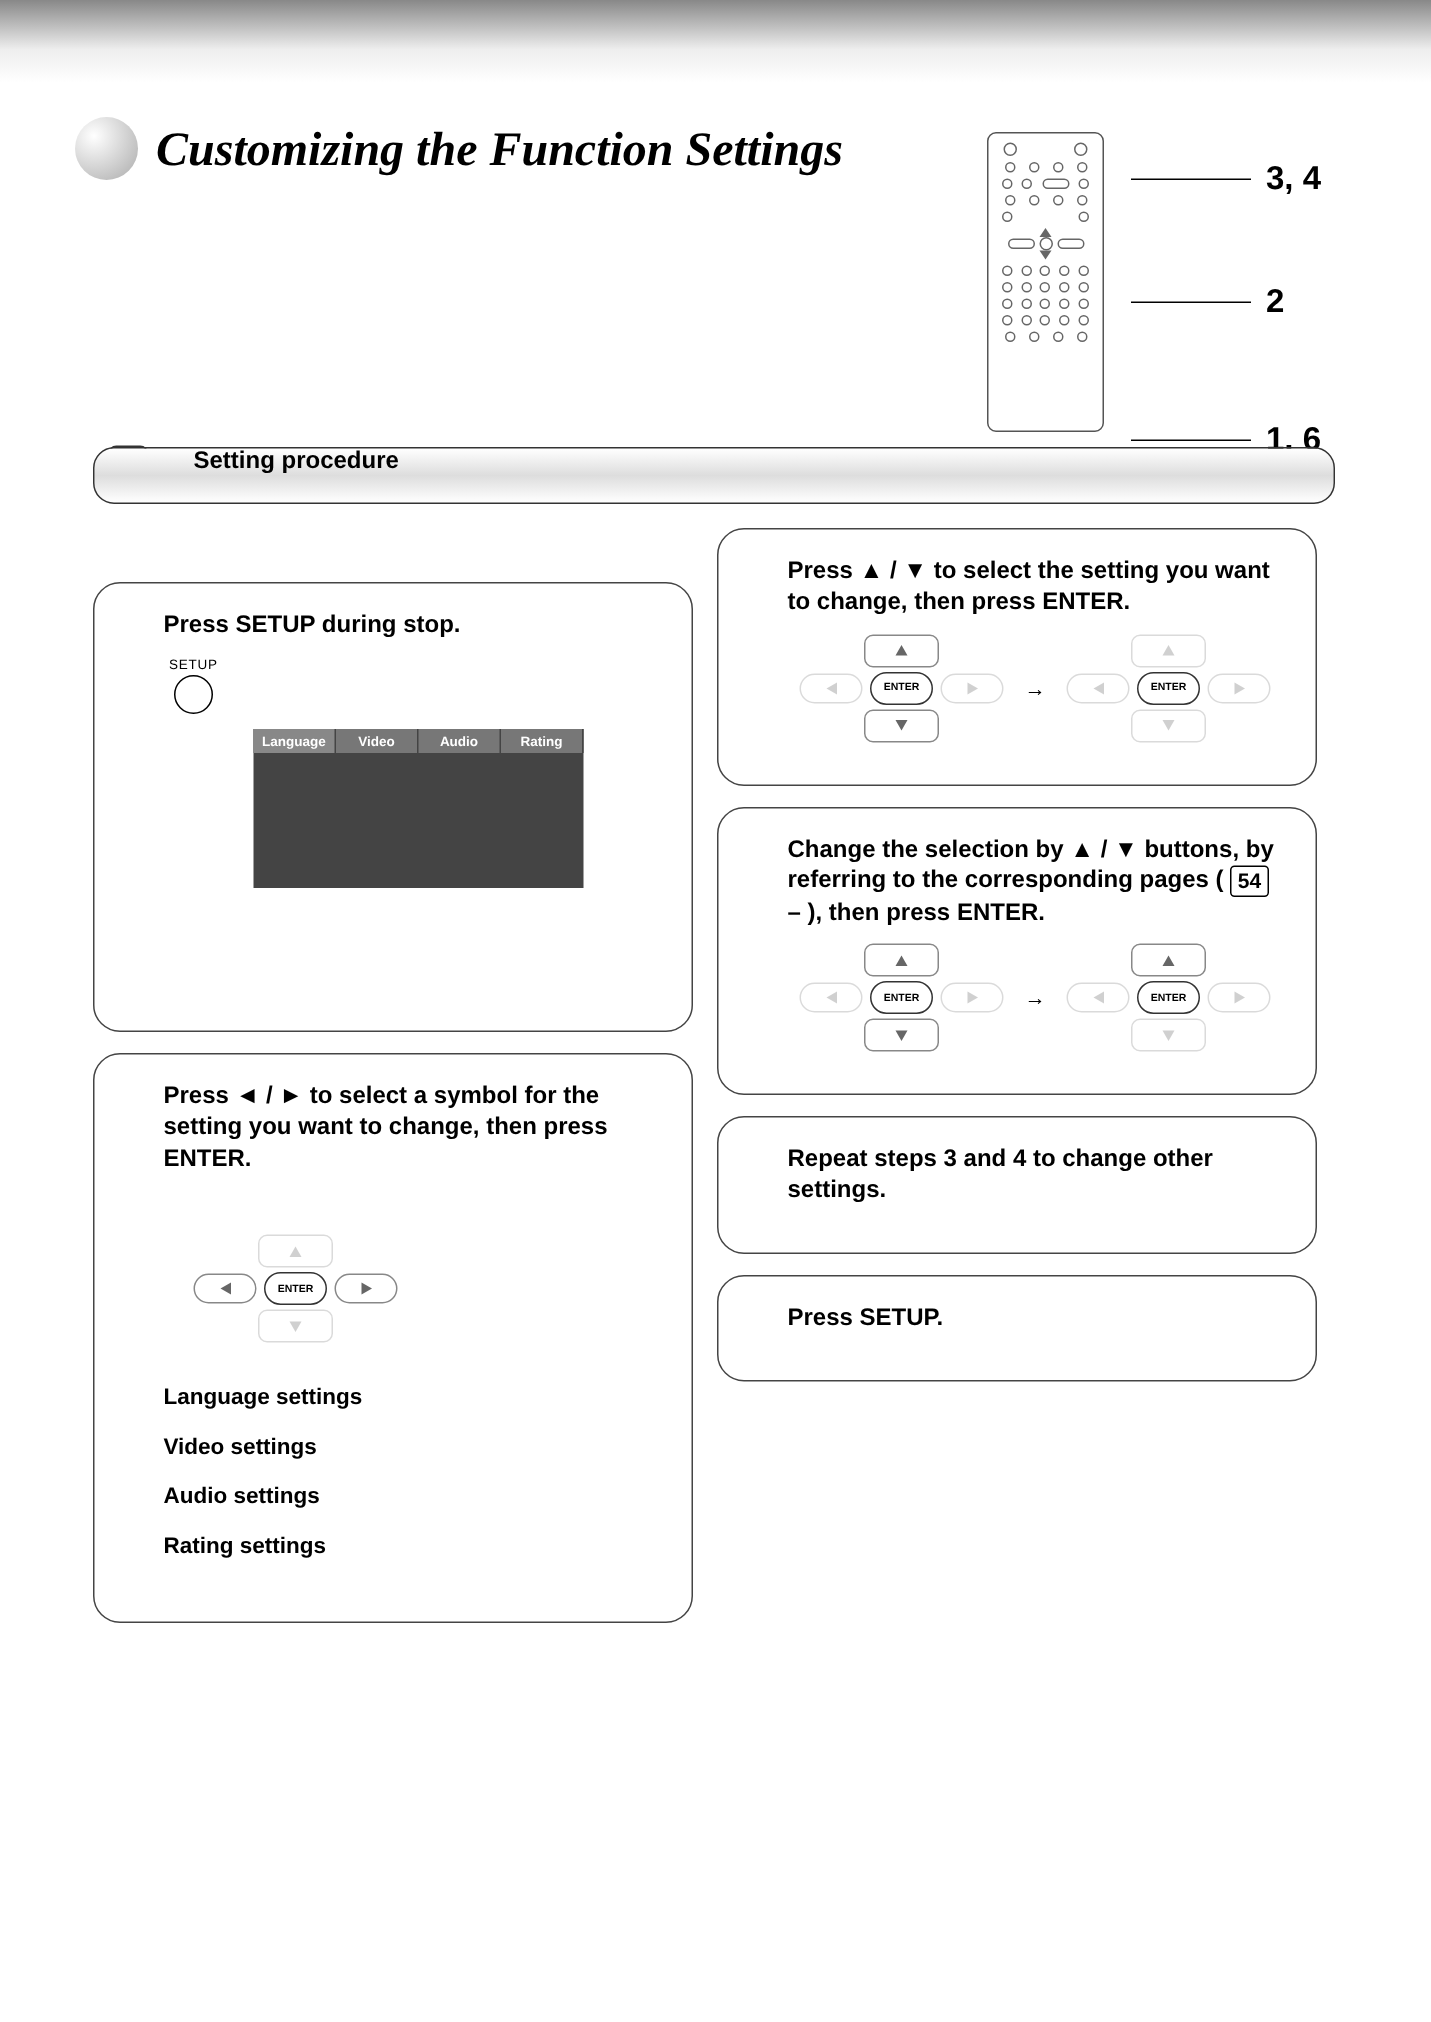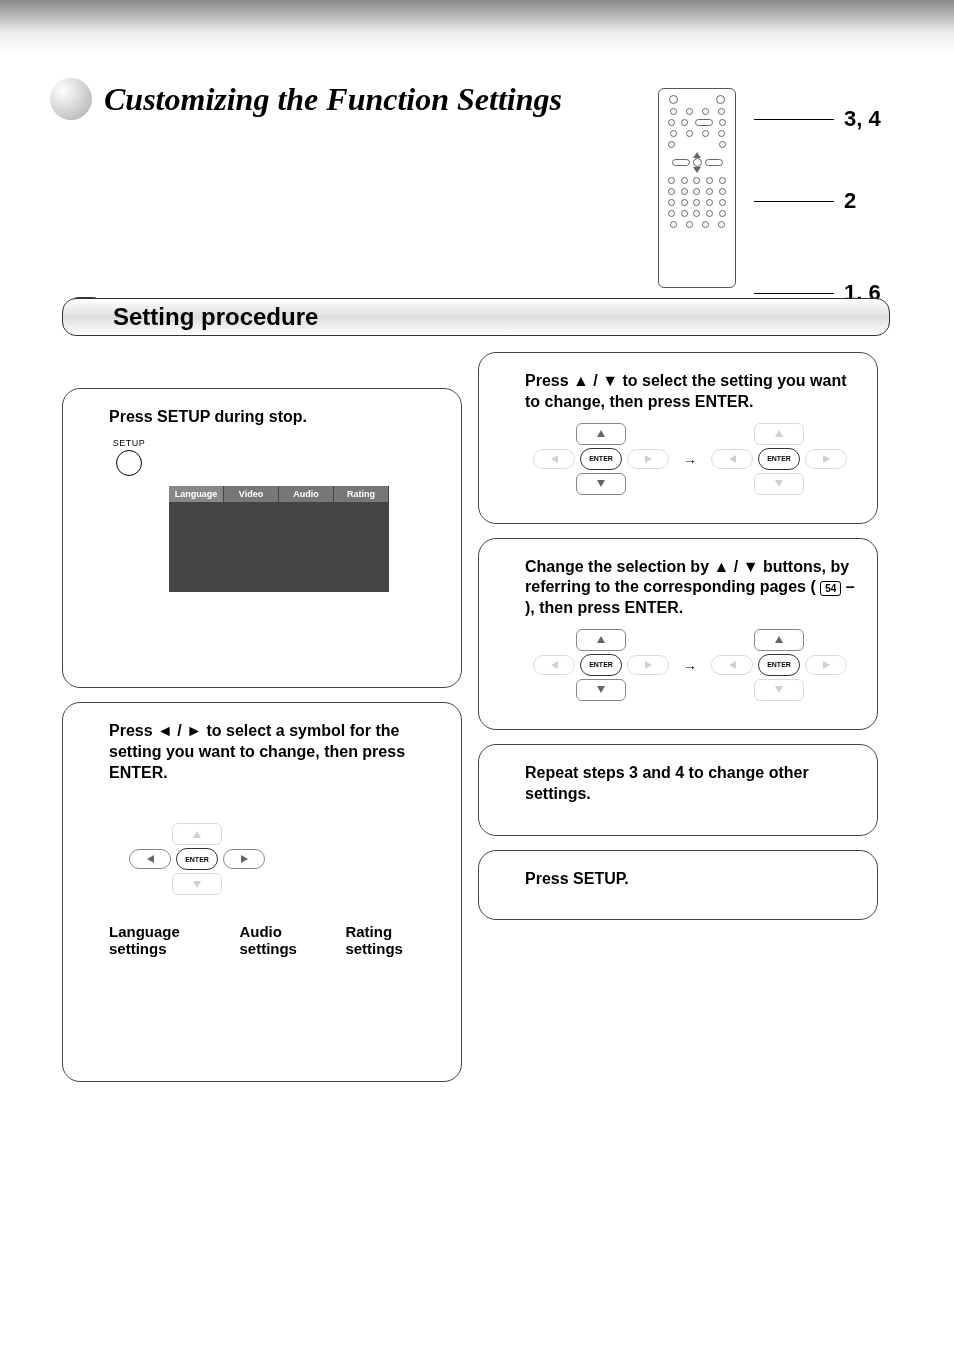--- a/index.html
+++ b/index.html
@@ -69,24 +69,24 @@
   
   .proc-bar {
     position: absolute;
     top: 298px;
     left: 62px;
     width: 828px;
     height: 38px;
     border: 1px solid #333;
     border-radius: 14px;
     background: linear-gradient(to bottom, #fff 0%, #ddd 50%, #fff 100%);
-    display: flex; align-items: center;
-    padding-left: 50px;
+    display: flex; 
+    padding-left: 66px;
     font-weight: bold;
-    font-size: 24px;
+    font-size: 16px;
   }
   .disc-tags {
     position: absolute;
     top: 297px;
     left: 72px;
     display: flex; flex-direction: column; gap: 2px;
     font-size: 8px;
     font-weight: bold;
   }
   .disc-tags span {
@@ -149,24 +149,24 @@
   .hex-btn .t { width:0;height:0;border-left:4px solid transparent;border-right:4px solid transparent; }
   .hex-btn .t.u { border-bottom:7px solid #666; }
   .hex-btn .t.d { border-top:7px solid #666; }
   .hex-btn.faded { opacity: 0.3; }
   .enter-btn {
     width: 42px; height: 22px; border: 1.5px solid #333; border-radius: 12px;
     display:flex; align-items:center; justify-content:center;
     font-size: 7px; font-weight: bold;
   }
   .arrow-right { font-size: 14px; margin: 0 6px; }
-  .settings-list { display:flex; flex-direction:row; gap:16px; margin-top: 28px; }
+  .settings-list { display:flex; flex-direction:column; gap:16px; margin-top: 28px; }
   .settings-list .item { font-weight: bold; font-size: 15px; }
   .pageref {
-    display:inline-block; font-size:10px; border:1px solid #000; border-radius:3px; padding:0 4px; vertical-align: middle;
+    display:inline-block; font-size:14px; border:1px solid #000; border-radius:3px; padding:0 4px; vertical-align: middle;
   }
 </style>
 </head>
 <body>
 
 <div class="top-gradient"></div>
 
 <div class="page-title">
   <div class="sphere"></div>
   <div class="page-title-text">Customizing the Function Settings</div>
@@ -306,20 +306,21 @@
               <span class="t r"></span>
             </div>
         </div>
         <div class="hex-btn faded">
             <span class="t d"></span>
           </div>
       </div>
     </div>
     <div class="settings-list">
       <div class="item">Language settings</div>
+      <div class="item">Video settings</div>
       <div class="item">Audio settings</div>
       <div class="item">Rating settings</div>
     </div>
   </div>
 </div>
 
 <div class="col-right">
 
   <div class="step-box short">
     <div class="step-title">Press ▲ / ▼ to select the setting you want to change, then press ENTER.</div>

